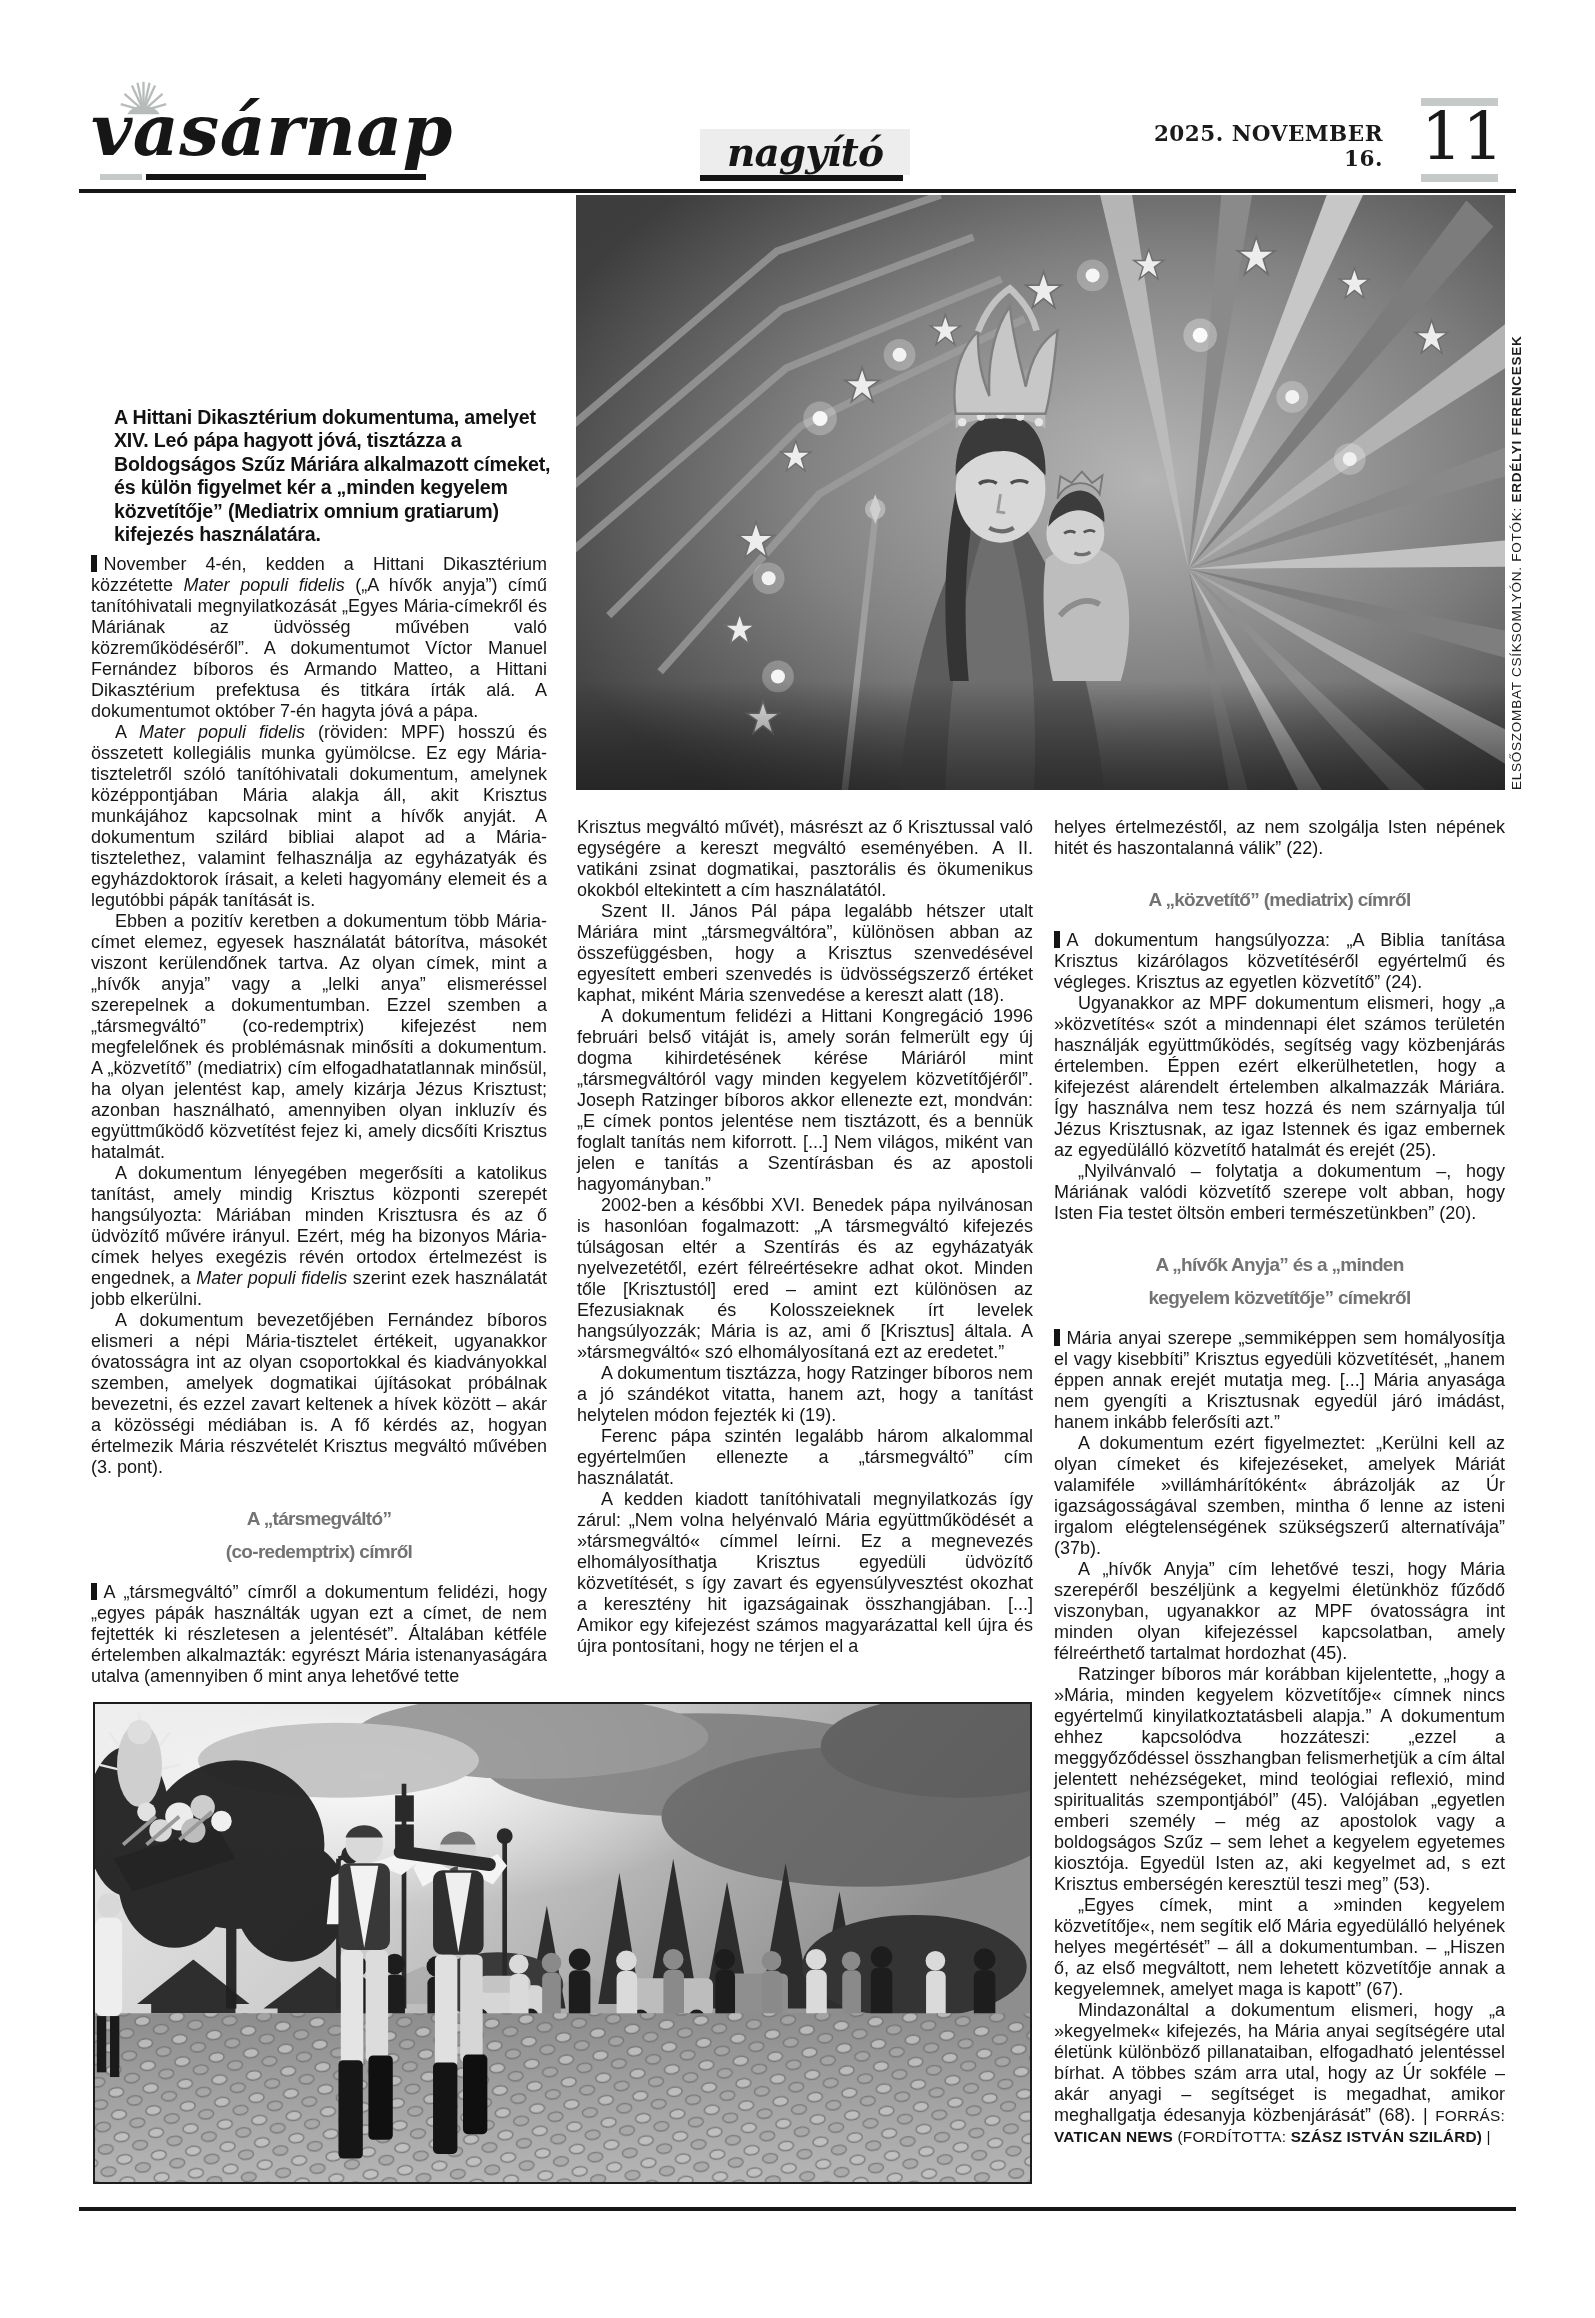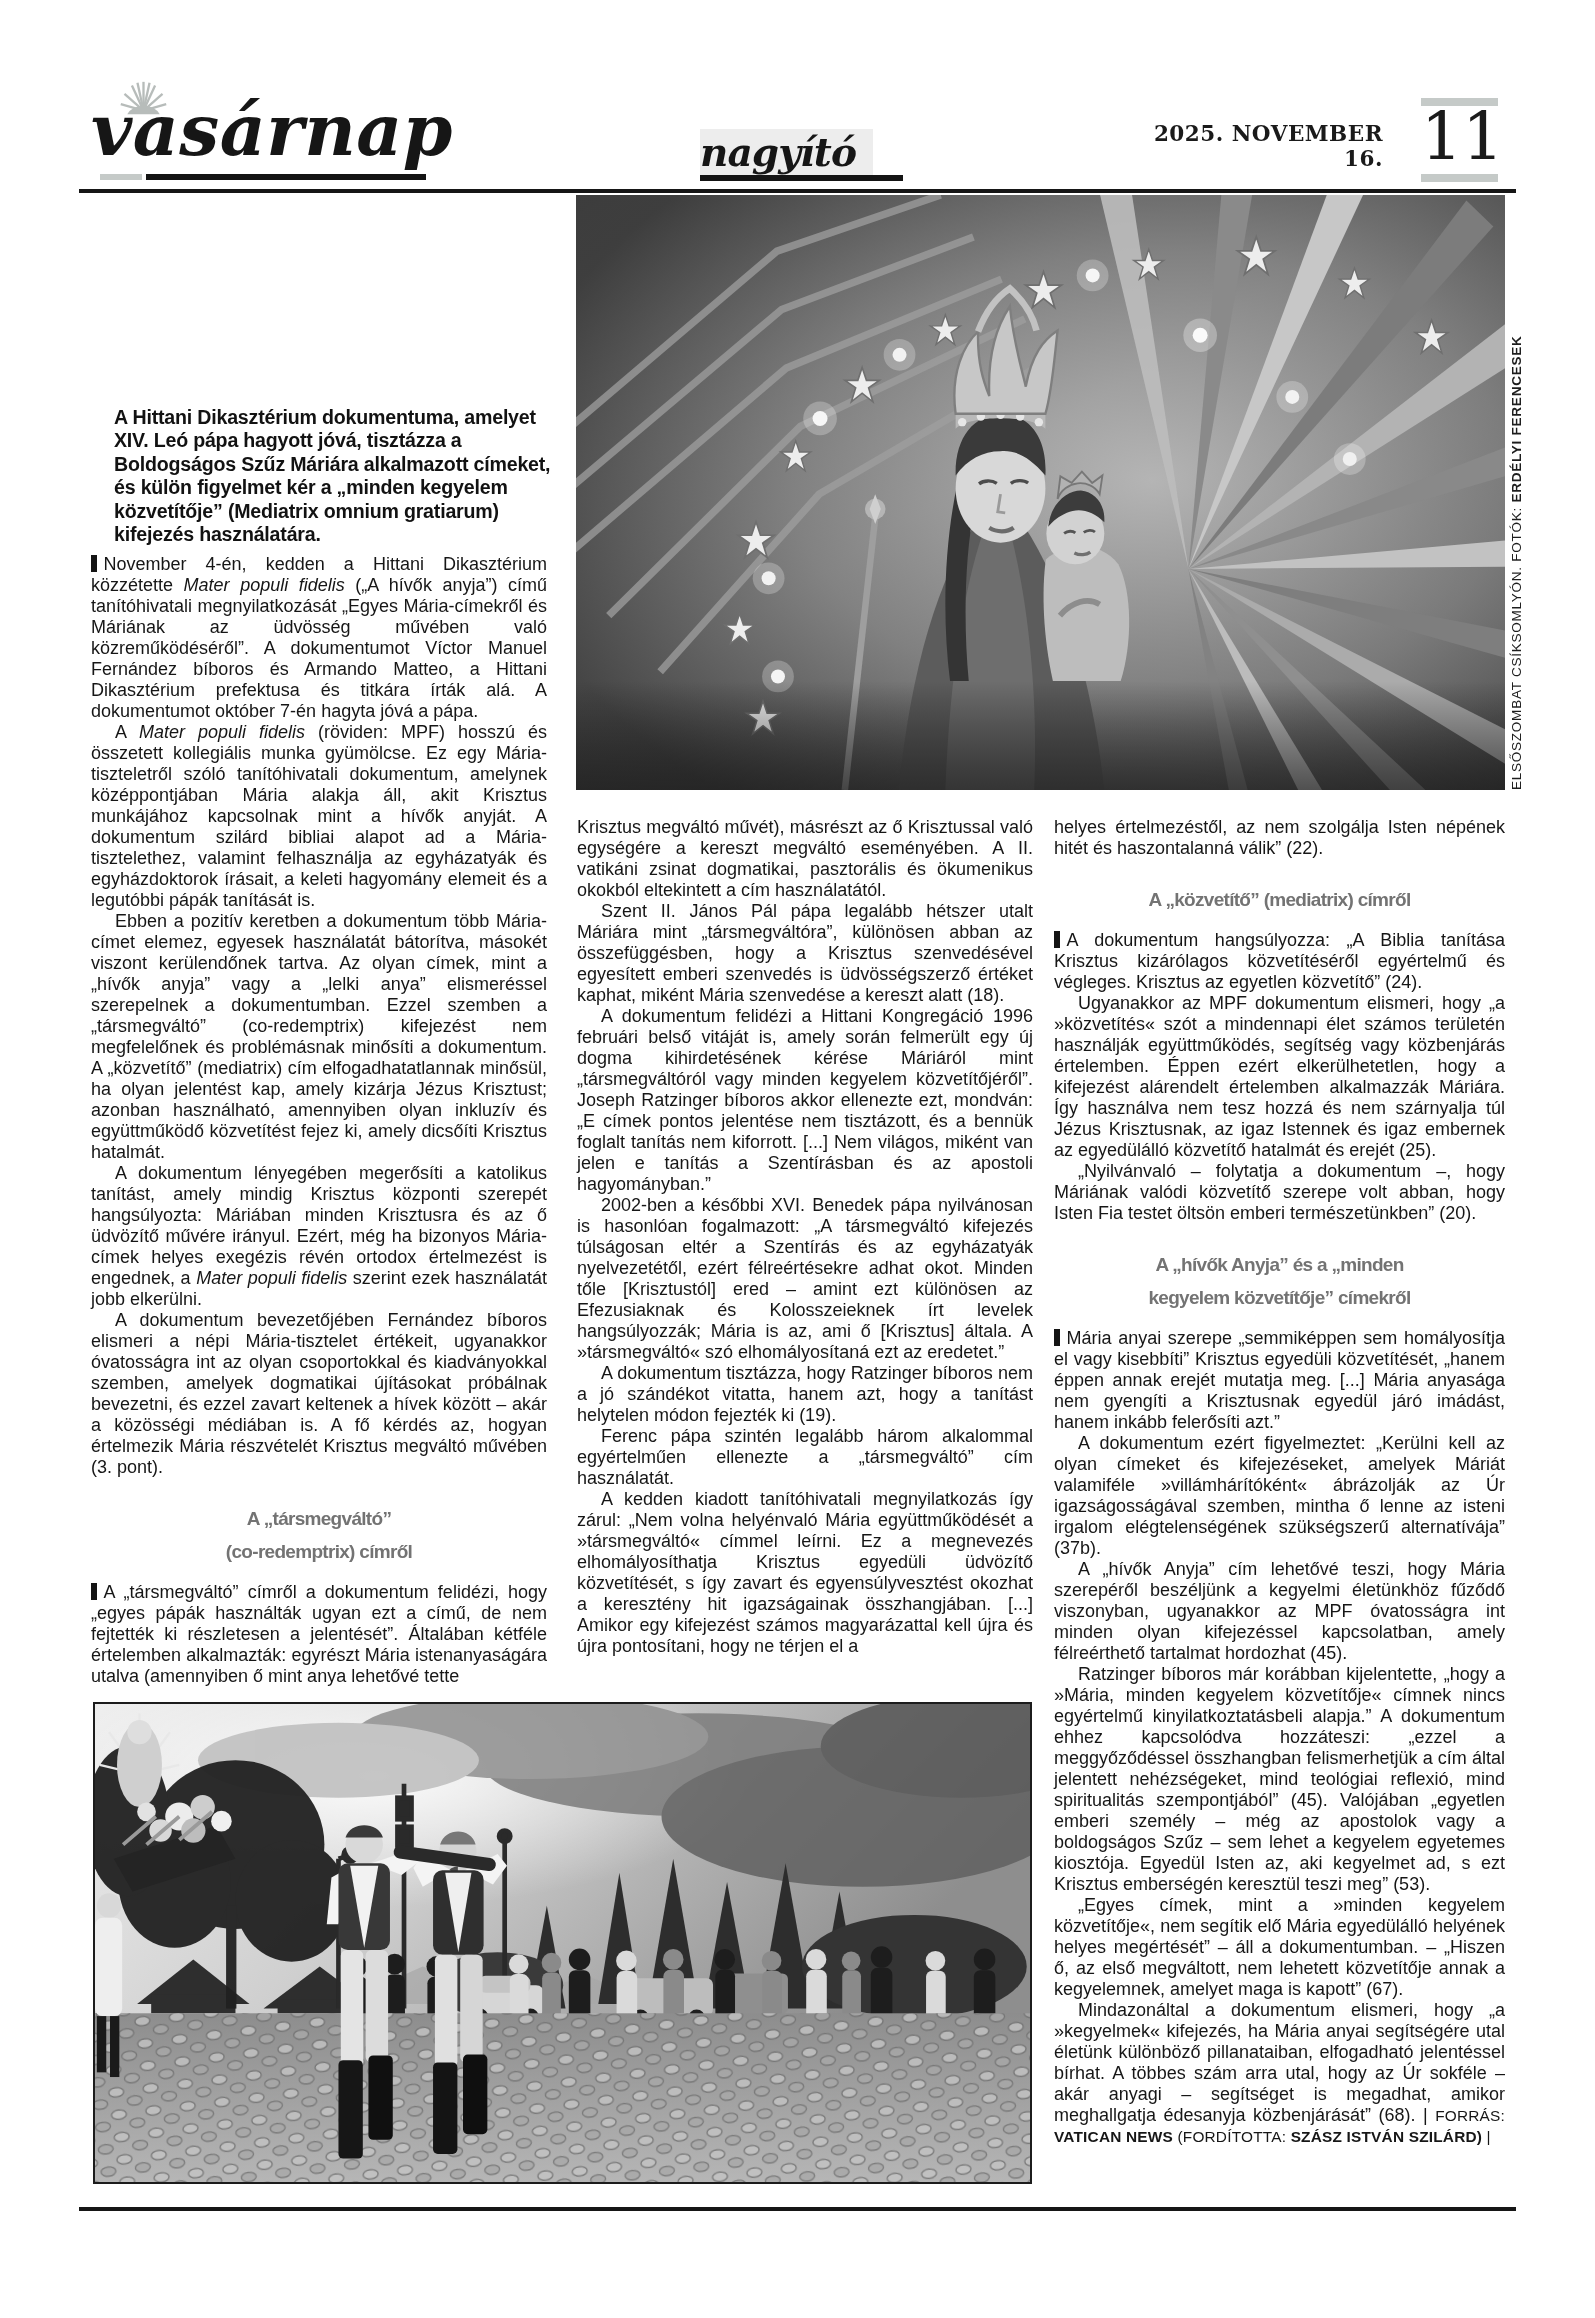--- a/index.html
+++ b/index.html
@@ -5,22 +5,22 @@
   html,body{margin:0;padding:0;background:#e9e9e9;}
   .page{position:relative;width:1595px;height:2319px;background:#ffffff;overflow:hidden;
         font-family:"Liberation Sans",sans-serif;color:#141414;padding-left:15px;}
   
   .logo-block{position:absolute;left:91px;top:91px;width:341px;height:93px;}
   .logo-text{position:absolute;left:0;top:3.7px;font-family:"DejaVu Serif",serif;font-style:italic;
              font-weight:700;font-size:71px;line-height:71px;letter-spacing:0.5px;color:#161616;}
   .logo-sunburst{position:absolute;left:27px;top:-13px;width:51px;height:42px;}
   .logo-underline-gray{position:absolute;left:9.3px;top:83px;width:42px;height:5.6px;background:#c5cac8;}
   .logo-underline-black{position:absolute;left:55px;top:83px;width:280px;height:5.6px;background:#141414;}
-  .section-box{position:absolute;left:700px;top:129px;width:173px;height:46px;background:#ededed;
-               display:flex;align-items:center;justify-content:flex-start;}
+  .section-box{position:absolute;left:700px;top:129px;width:210px;height:46px;background:#ededed;
+               display:flex;align-items:center;justify-content:center;}
   .section-box .lbl{font-family:"DejaVu Serif",serif;font-style:italic;font-weight:700;
                     font-size:39px;letter-spacing:-0.9px;color:#161616;}
   .section-underline{position:absolute;left:700px;top:175px;width:203px;height:5.6px;background:#141414;}
   .date-text{position:absolute;left:1145px;top:121px;width:238px;text-align:right;
              font-family:"DejaVu Serif",serif;font-weight:700;font-size:21.5px;letter-spacing:0.5px;color:#1a1a1a;}
   .pageno{position:absolute;left:1421px;top:104px;width:77px;text-align:center;
           font-family:"DejaVu Serif",serif;font-size:65px;line-height:65px;color:#1a1a1a;}
   .graybar{position:absolute;left:1421px;width:77px;height:7.5px;background:#c5cac8;}
   .graybar.top{top:98px;} .graybar.bottom{top:174px;}
   .top-rule{position:absolute;left:79px;top:189px;width:1437px;height:4.2px;background:#161616;}
@@ -252,21 +252,21 @@
 
   <div class="lead">A Hittani Dikasztérium dokumentuma, amelyet XIV. Leó pápa hagyott jóvá, tisztázza a Boldogságos Szűz Máriára alkalmazott címeket, és külön figyelmet kér a „minden kegyelem közvetítője” (Mediatrix omnium gratiarum) kifejezés használatára.</div>
 
   <div class="col col1">
       <div class="para"><span class="pmark"></span><span>November 4-én, kedden a Hittani Dikasztérium közzétette </span><span class="r-i">Mater populi fidelis</span><span> („A hívők anyja”) című tanítóhivatali megnyilatkozását „Egyes Mária-címekről és Máriának az üdvösség művében való közreműködéséről”. A dokumentumot Víctor Manuel Fernández bíboros és Armando Matteo, a Hittani Dikasztérium prefektusa és titkára írták alá. A dokumentumot október 7-én hagyta jóvá a pápa.</span></div>
       <div class="para indent"><span>A </span><span class="r-i">Mater populi fidelis</span><span> (röviden: MPF) hosszú és összetett kollegiális munka gyümölcse. Ez egy Mária-tiszteletről szóló tanítóhivatali dokumentum, amelynek középpontjában Mária alakja áll, akit Krisztus munkájához kapcsolnak mint a hívők anyját. A dokumentum szilárd bibliai alapot ad a Mária-tisztelethez, valamint felhasználja az egyházatyák és egyházdoktorok írásait, a keleti hagyomány elemeit és a legutóbbi pápák tanítását is.</span></div>
       <div class="para indent"><span>Ebben a pozitív keretben a dokumentum több Mária-címet elemez, egyesek használatát bátorítva, másokét viszont kerülendőnek tartva. Az olyan címek, mint a „hívők anyja” vagy a „lelki anya” elismeréssel szerepelnek a dokumentumban. Ezzel szemben a „társmegváltó” (co-redemptrix) kifejezést nem megfelelőnek és problémásnak minősíti a dokumentum. A „közvetítő” (mediatrix) cím elfogadhatatlannak minősül, ha olyan jelentést kap, amely kizárja Jézus Krisztust; azonban használható, amennyiben olyan inkluzív és együttműködő közvetítést fejez ki, amely dicsőíti Krisztus hatalmát.</span></div>
       <div class="para indent"><span>A dokumentum lényegében megerősíti a katolikus tanítást, amely mindig Krisztus központi szerepét hangsúlyozta: Máriában minden Krisztusra és az ő üdvözítő művére irányul. Ezért, még ha bizonyos Mária-címek helyes exegézis révén ortodox értelmezést is engednek, a </span><span class="r-i">Mater populi fidelis</span><span> szerint ezek használatát jobb elkerülni.</span></div>
       <div class="para indent"><span>A dokumentum bevezetőjében Fernández bíboros elismeri a népi Mária-tisztelet értékeit, ugyanakkor óvatosságra int az olyan csoportokkal és kiadványokkal szemben, amelyek dogmatikai újításokat próbálnak bevezetni, és ezzel zavart keltenek a hívek között – akár a közösségi médiában is. A fő kérdés az, hogyan értelmezik Mária részvételét Krisztus megváltó művében (3. pont).</span></div>
       <div class="subhead"><span>A „társmegváltó”</span><br><span>(co-redemptrix) címről</span></div>
-      <div class="para"><span class="pmark"></span><span>A „társmegváltó” címről a dokumentum felidézi, hogy „egyes pápák használták ugyan ezt a című, de nem fejtették ki részletesen a jelentését”. Általában kétféle értelemben alkalmazták: egyrészt Mária istenanyaságára utalva (amennyiben ő mint anya lehetővé tette</span></div>
+      <div class="para"><span class="pmark"></span><span>A „társmegváltó” címről a dokumentum felidézi, hogy „egyes pápák használták ugyan ezt a címet, de nem fejtették ki részletesen a jelentését”. Általában kétféle értelemben alkalmazták: egyrészt Mária istenanyaságára utalva (amennyiben ő mint anya lehetővé tette</span></div>
     </div>
   <div class="col col2">
       <div class="para"><span>Krisztus megváltó művét), másrészt az ő Krisztussal való egységére a kereszt megváltó eseményében. A II. vatikáni zsinat dogmatikai, pasztorális és ökumenikus okokból eltekintett a cím használatától.</span></div>
       <div class="para indent"><span>Szent II. János Pál pápa legalább hétszer utalt Máriára mint „társmegváltóra”, különösen abban az összefüggésben, hogy a Krisztus szenvedésével egyesített emberi szenvedés is üdvösségszerző értéket kaphat, miként Mária szenvedése a kereszt alatt (18).</span></div>
       <div class="para indent"><span>A dokumentum felidézi a Hittani Kongregáció 1996 februári belső vitáját is, amely során felmerült egy új dogma kihirdetésének kérése Máriáról mint „társmegváltóról vagy minden kegyelem közvetítőjéről”. Joseph Ratzinger bíboros akkor ellenezte ezt, mondván: „E címek pontos jelentése nem tisztázott, és a bennük foglalt tanítás nem kiforrott. [...] Nem világos, miként van jelen e tanítás a Szentírásban és az apostoli hagyományban.”</span></div>
       <div class="para indent"><span>2002-ben a későbbi XVI. Benedek pápa nyilvánosan is hasonlóan fogalmazott: „A társmegváltó kifejezés túlságosan eltér a Szentírás és az egyházatyák nyelvezetétől, ezért félreértésekre adhat okot. Minden tőle [Krisztustól] ered – amint ezt különösen az Efezusiaknak és Kolosszeieknek írt levelek hangsúlyozzák; Mária is az, ami ő [Krisztus] általa. A »társmegváltó« szó elhomályosítaná ezt az eredetet.”</span></div>
       <div class="para indent"><span>A dokumentum tisztázza, hogy Ratzinger bíboros nem a jó szándékot vitatta, hanem azt, hogy a tanítást helytelen módon fejezték ki (19).</span></div>
       <div class="para indent"><span>Ferenc pápa szintén legalább három alkalommal egyértelműen ellenezte a „társmegváltó” cím használatát.</span></div>
       <div class="para indent"><span>A kedden kiadott tanítóhivatali megnyilatkozás így zárul: „Nem volna helyénvaló Mária együttműködését a »társmegváltó« címmel leírni. Ez a megnevezés elhomályosíthatja Krisztus egyedüli üdvözítő közvetítését, s így zavart és egyensúlyvesztést okozhat a keresztény hit igazságainak összhangjában. [...] Amikor egy kifejezést számos magyarázattal kell újra és újra pontosítani, hogy ne térjen el a</span></div>
     </div>

